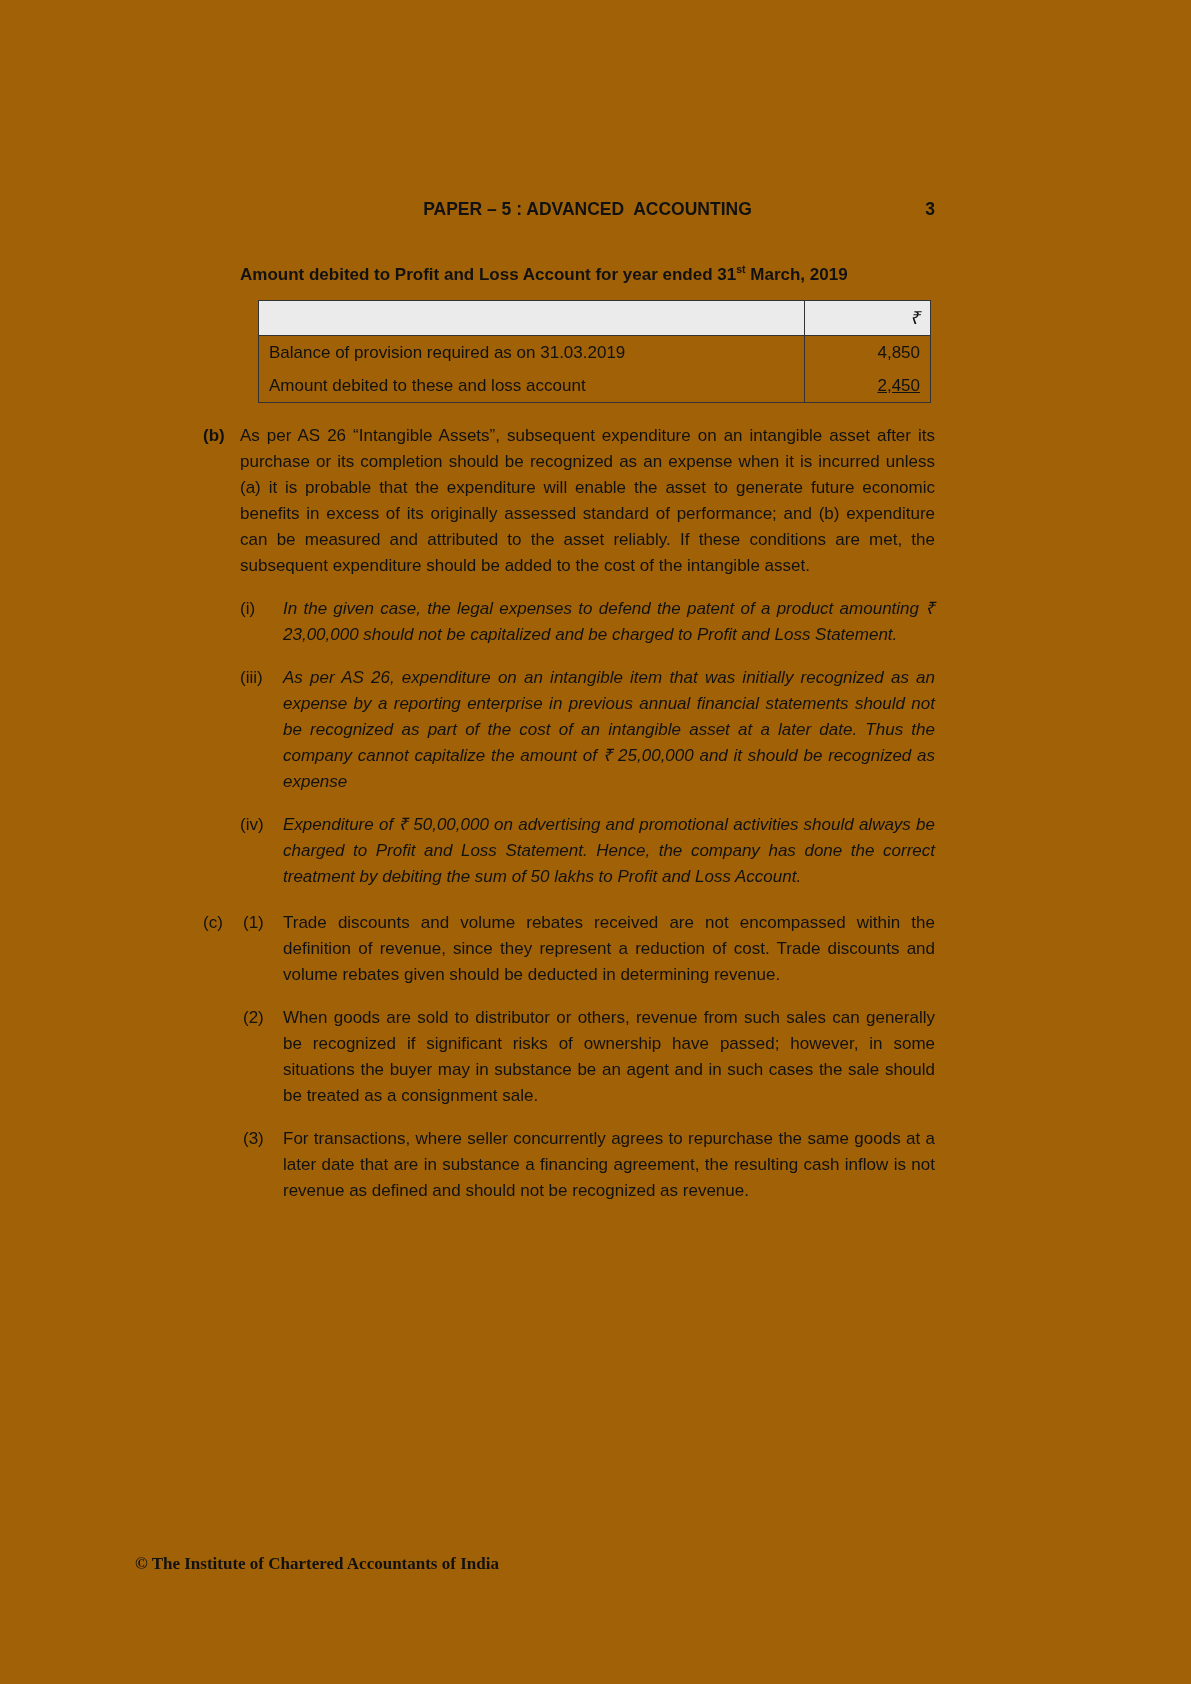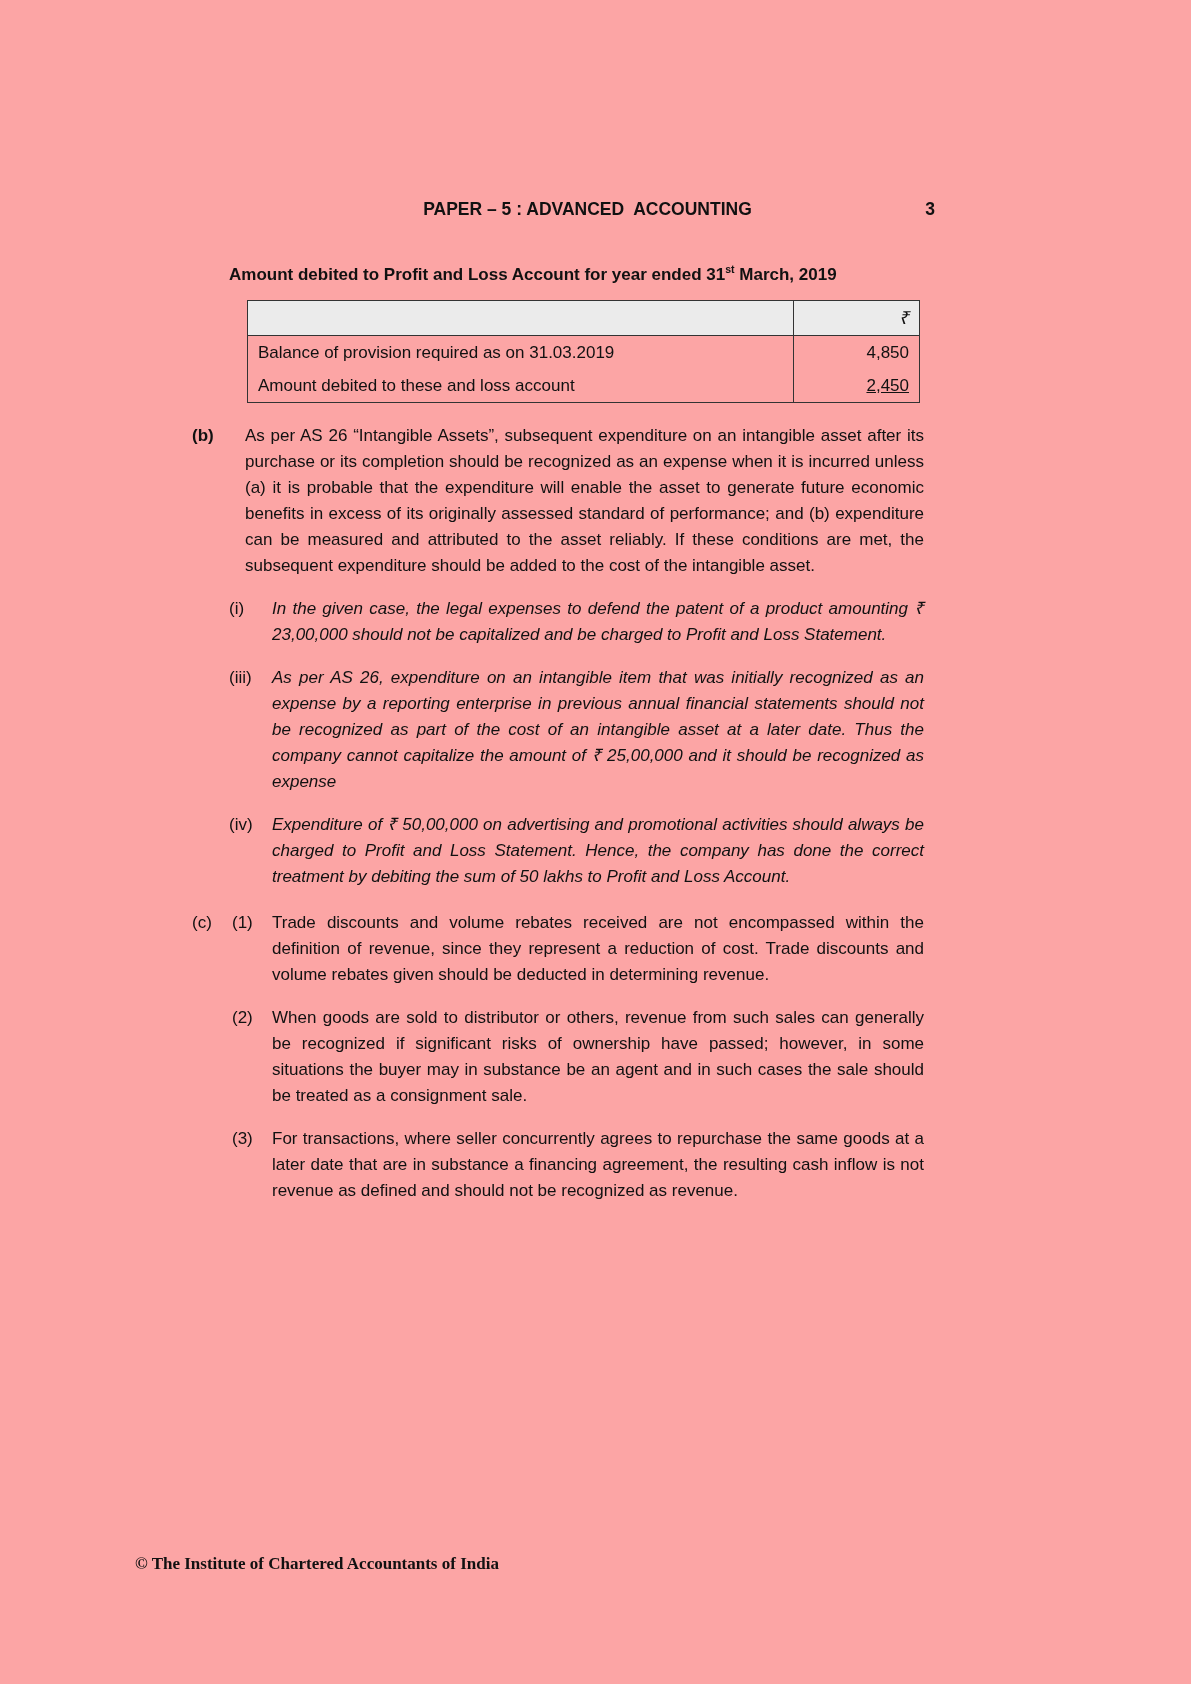--- a/index.html
+++ b/index.html
@@ -5,21 +5,21 @@
   html, body {
     margin: 0;
     padding: 0;
     background: #888;
   }
   .page {
     position: relative;
     width: 1191px;
     height: 1684px;
     margin: 0 auto;
-    background: #fca5a5;
+    background: #a16207;
     font-family: "Liberation Sans", sans-serif;
     font-size: 17px;
     color: #111;
     line-height: 26px;
     overflow: hidden;
   }
   sup {
     font-size: 0.62em;
     vertical-align: super;
     line-height: 0;
@@ -41,21 +41,21 @@
     position: absolute;
     top: 0;
     right: 0;
     font-weight: bold;
     font-size: 17.5px;
   }
   
   .content {
     position: absolute;
     top: 262px;
-    left: 192px;
+    left: 203px;
     width: 732px;
   }
   .table-title {
     margin: 0 0 0 37px;
     font-weight: bold;
     font-size: 17px;
   }
   
   table.provision {
     border-collapse: collapse;
@@ -98,21 +98,21 @@
   }
   .item-b {
     display: flex;
     margin-top: 20px;
   }
   .item-b .b-label {
     width: 37px;
     flex: 0 0 37px;
     font-weight: bold;
   }
-  .item-b .b-text { flex: 1; margin-left: 16px; }
+  .item-b .b-text { flex: 1; }
   .sub-item {
     display: flex;
     margin: 17px 0 0 37px;
   }
   .sub-item .s-label {
     width: 43px;
     flex: 0 0 43px;
   }
   .sub-item .s-text { flex: 1; font-style: italic; }
   .c-item {

